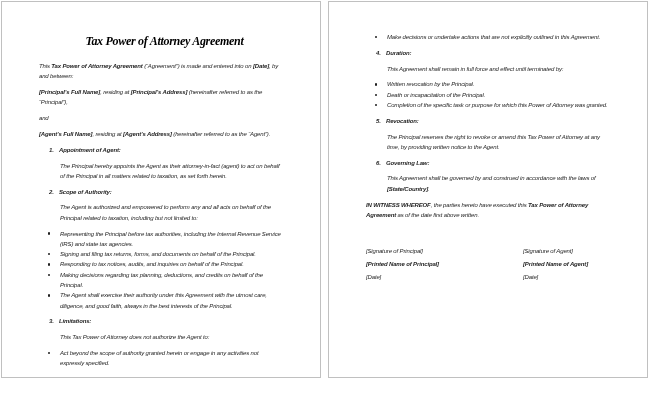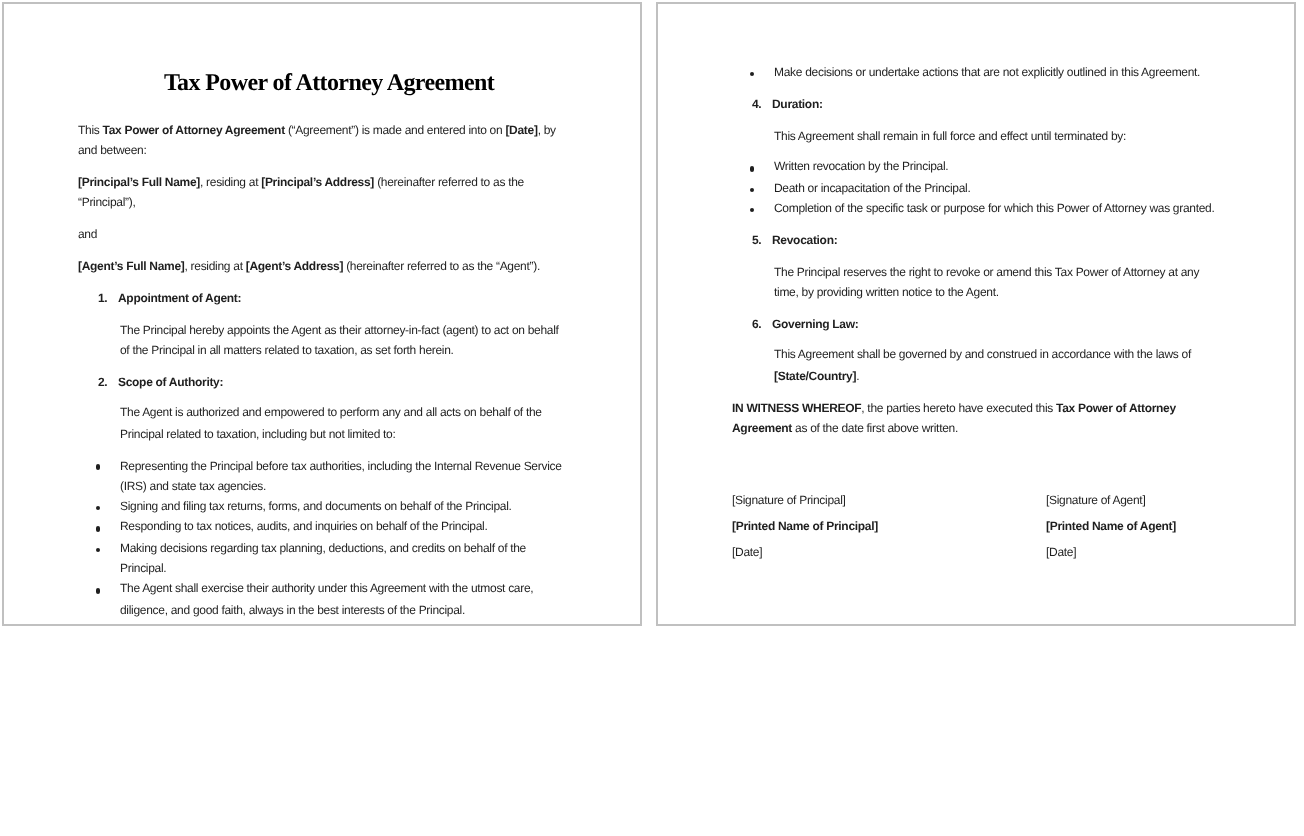--- a/index.html
+++ b/index.html
@@ -8,28 +8,29 @@
   body {
     position:relative;
     font-family:"Liberation Sans", sans-serif;
     color:#1f1f1f;
     overflow:hidden;
   }
   .page {
     position:absolute;
     top:1px;
     width:320px;
-    height:312px;
+    height:377px;
     background:#ffffff;
     border:1px solid #c0c0c0;
     padding:30px 30px 0 37px;
     overflow:hidden;
     font-size:6px;
     line-height:10.3px;
     letter-spacing:-0.15px;
+    font-style:italic;
   }
   #page1 { left:1px; }
   #page2 { left:328px; }
   .doc-title {
     font-family:"Liberation Serif", serif;
     font-weight:bold;
     font-size:12px;
     line-height:15px;
     letter-spacing:-0.3px;
     text-align:center;

